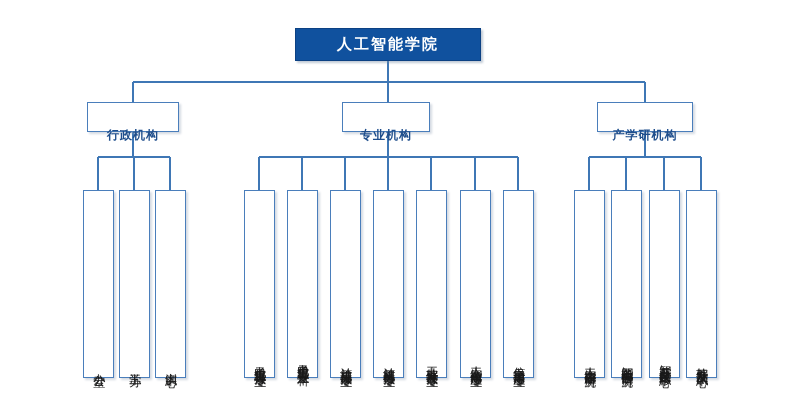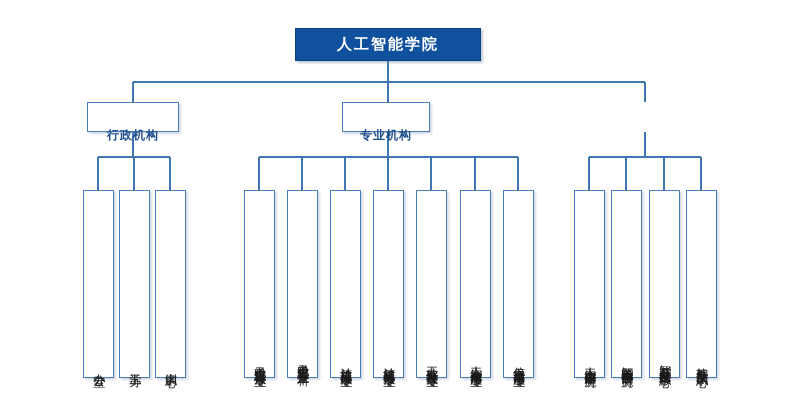--- a/index.html
+++ b/index.html
@@ -141,20 +141,23 @@
   <div class="root-node">
     <span class="root-label">人工智能学院</span>
   </div>
 
   <div class="branch-node" style="left:87px; width:92px;">
     <span class="branch-label">行政机构</span>
   </div>
   <div class="branch-node" style="left:342px; width:88px;">
     <span class="branch-label">专业机构</span>
   </div>
+  <div class="branch-node" style="left:597px; width:96px;">
+    <span class="branch-label">产学研机构</span>
+  </div>
 
   <div class="leaf-node" style="left:83px;">
     <span class="leaf-label">办公室</span>
   </div>
   <div class="leaf-node" style="left:119px;">
     <span class="leaf-label">学工办</span>
   </div>
   <div class="leaf-node" style="left:155px;">
     <span class="leaf-label">实训中心</span>
   </div>

